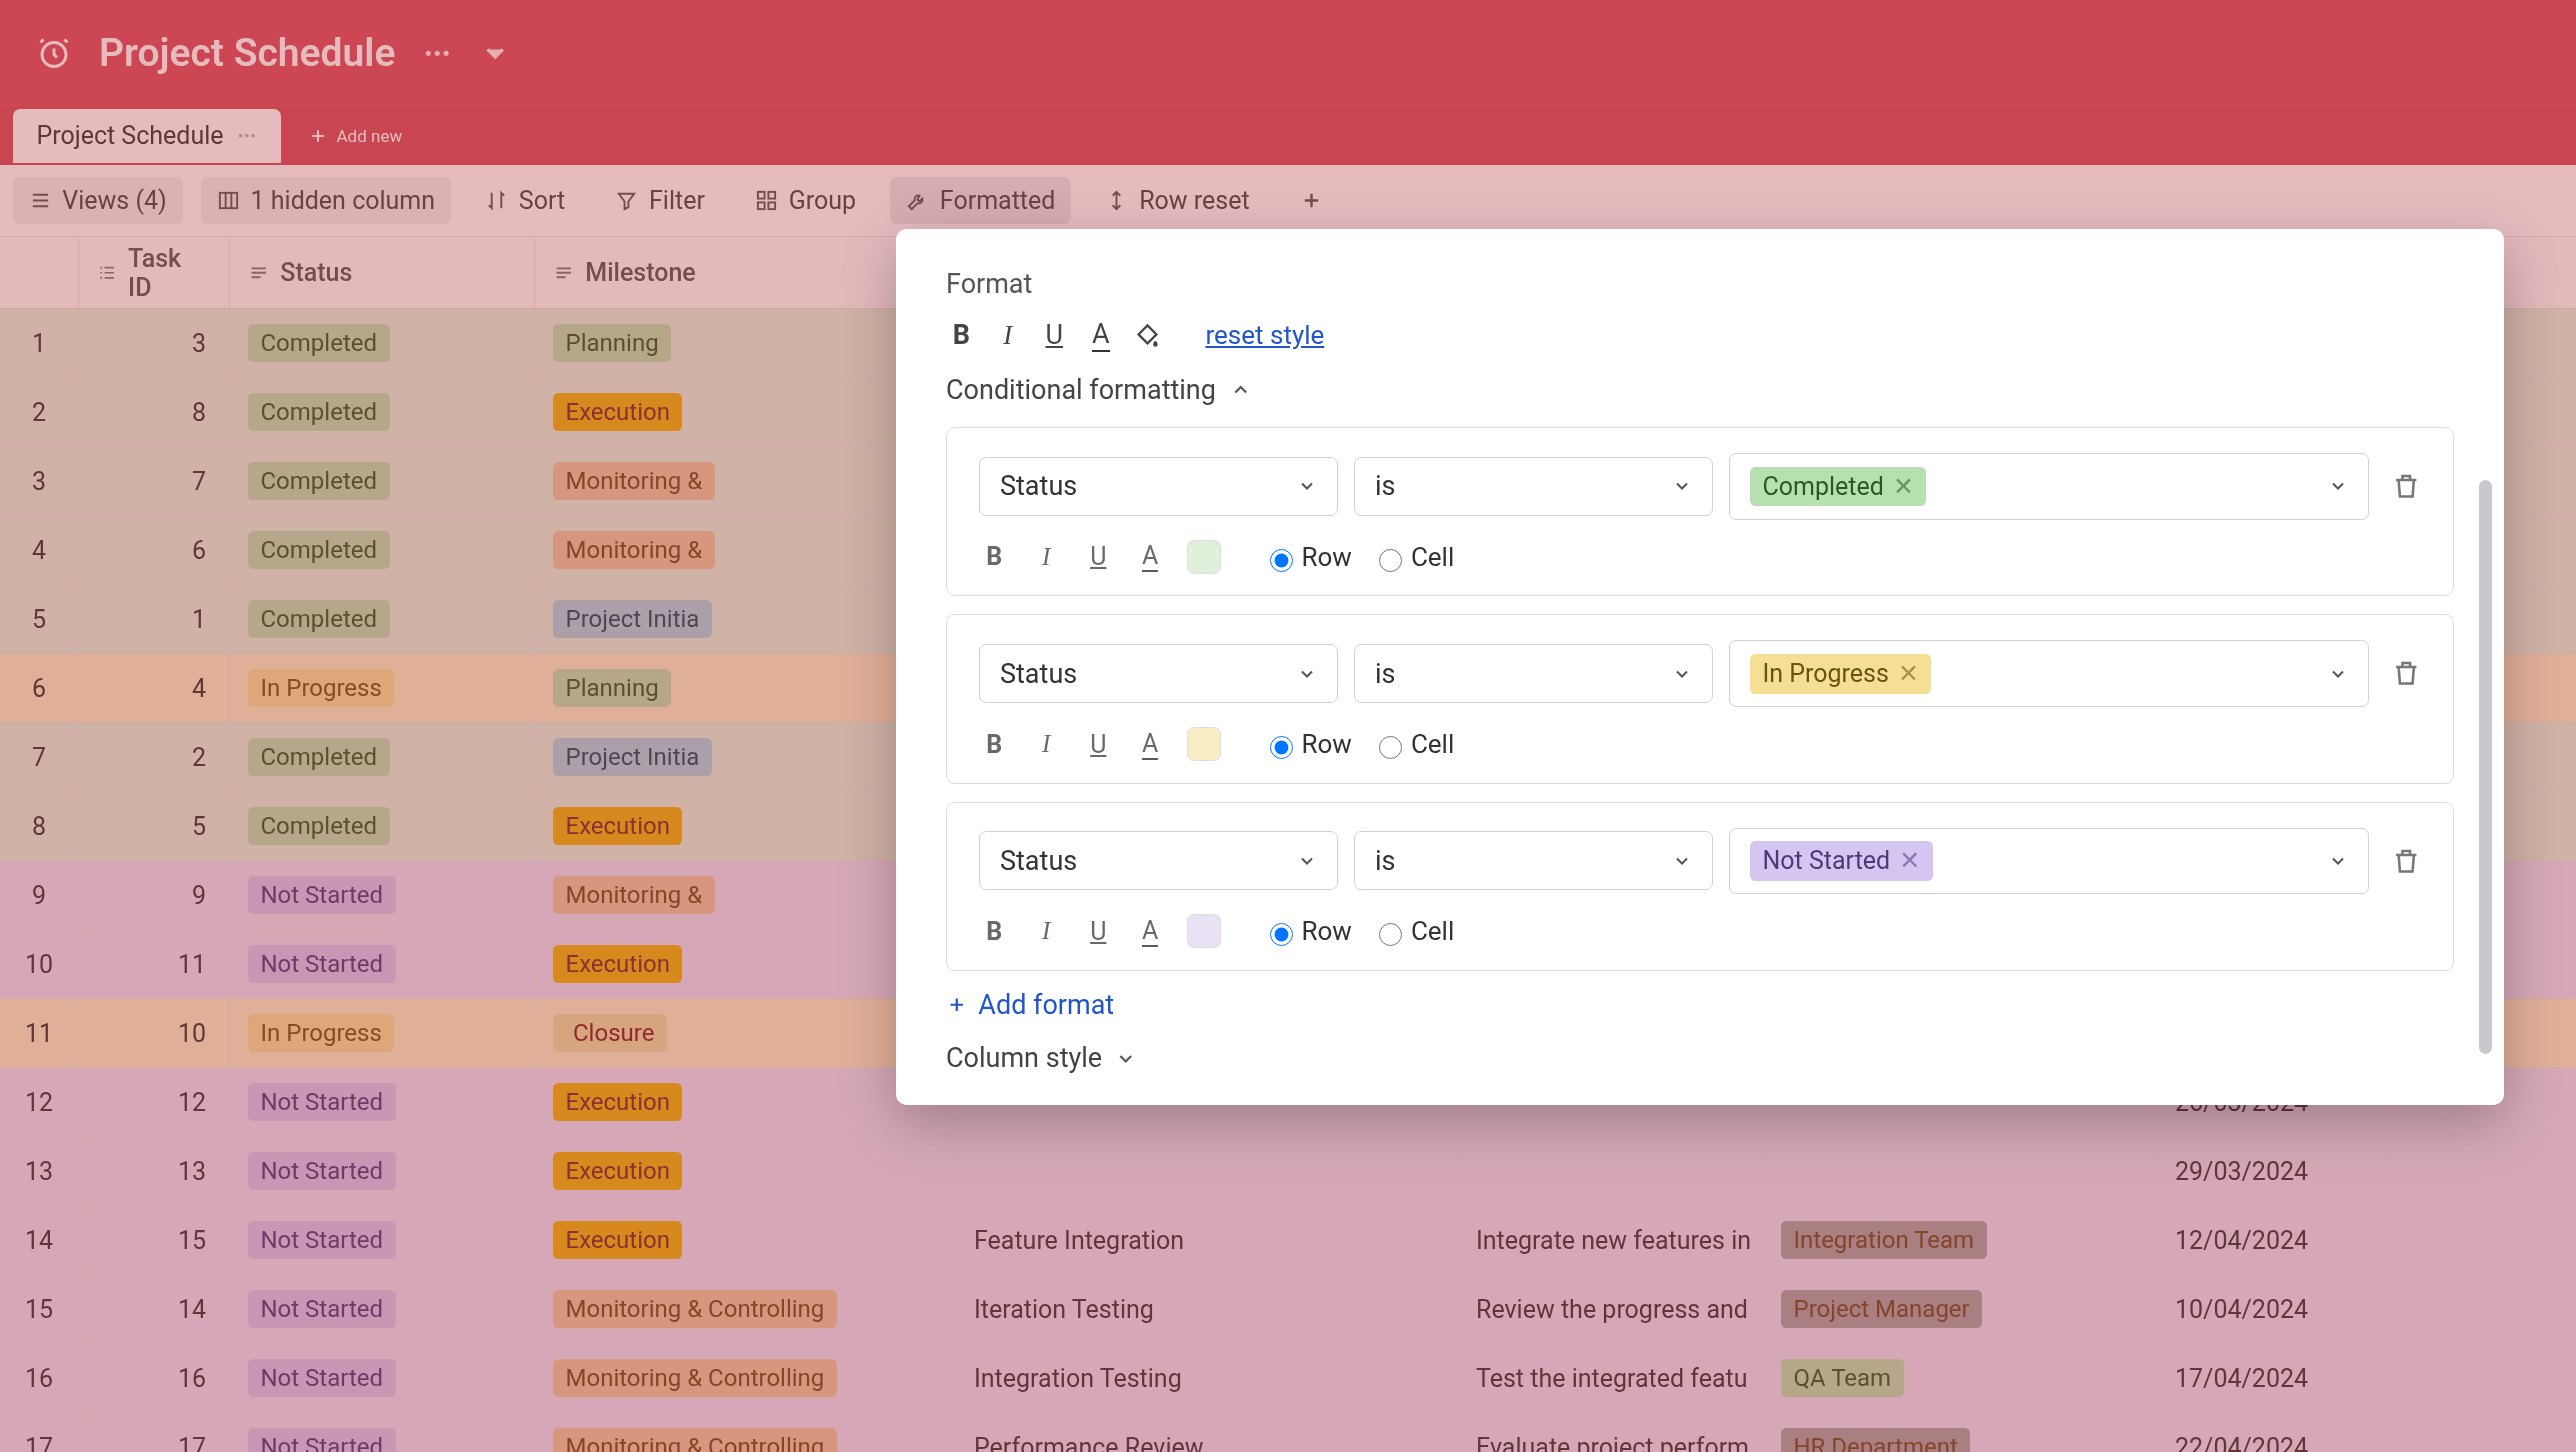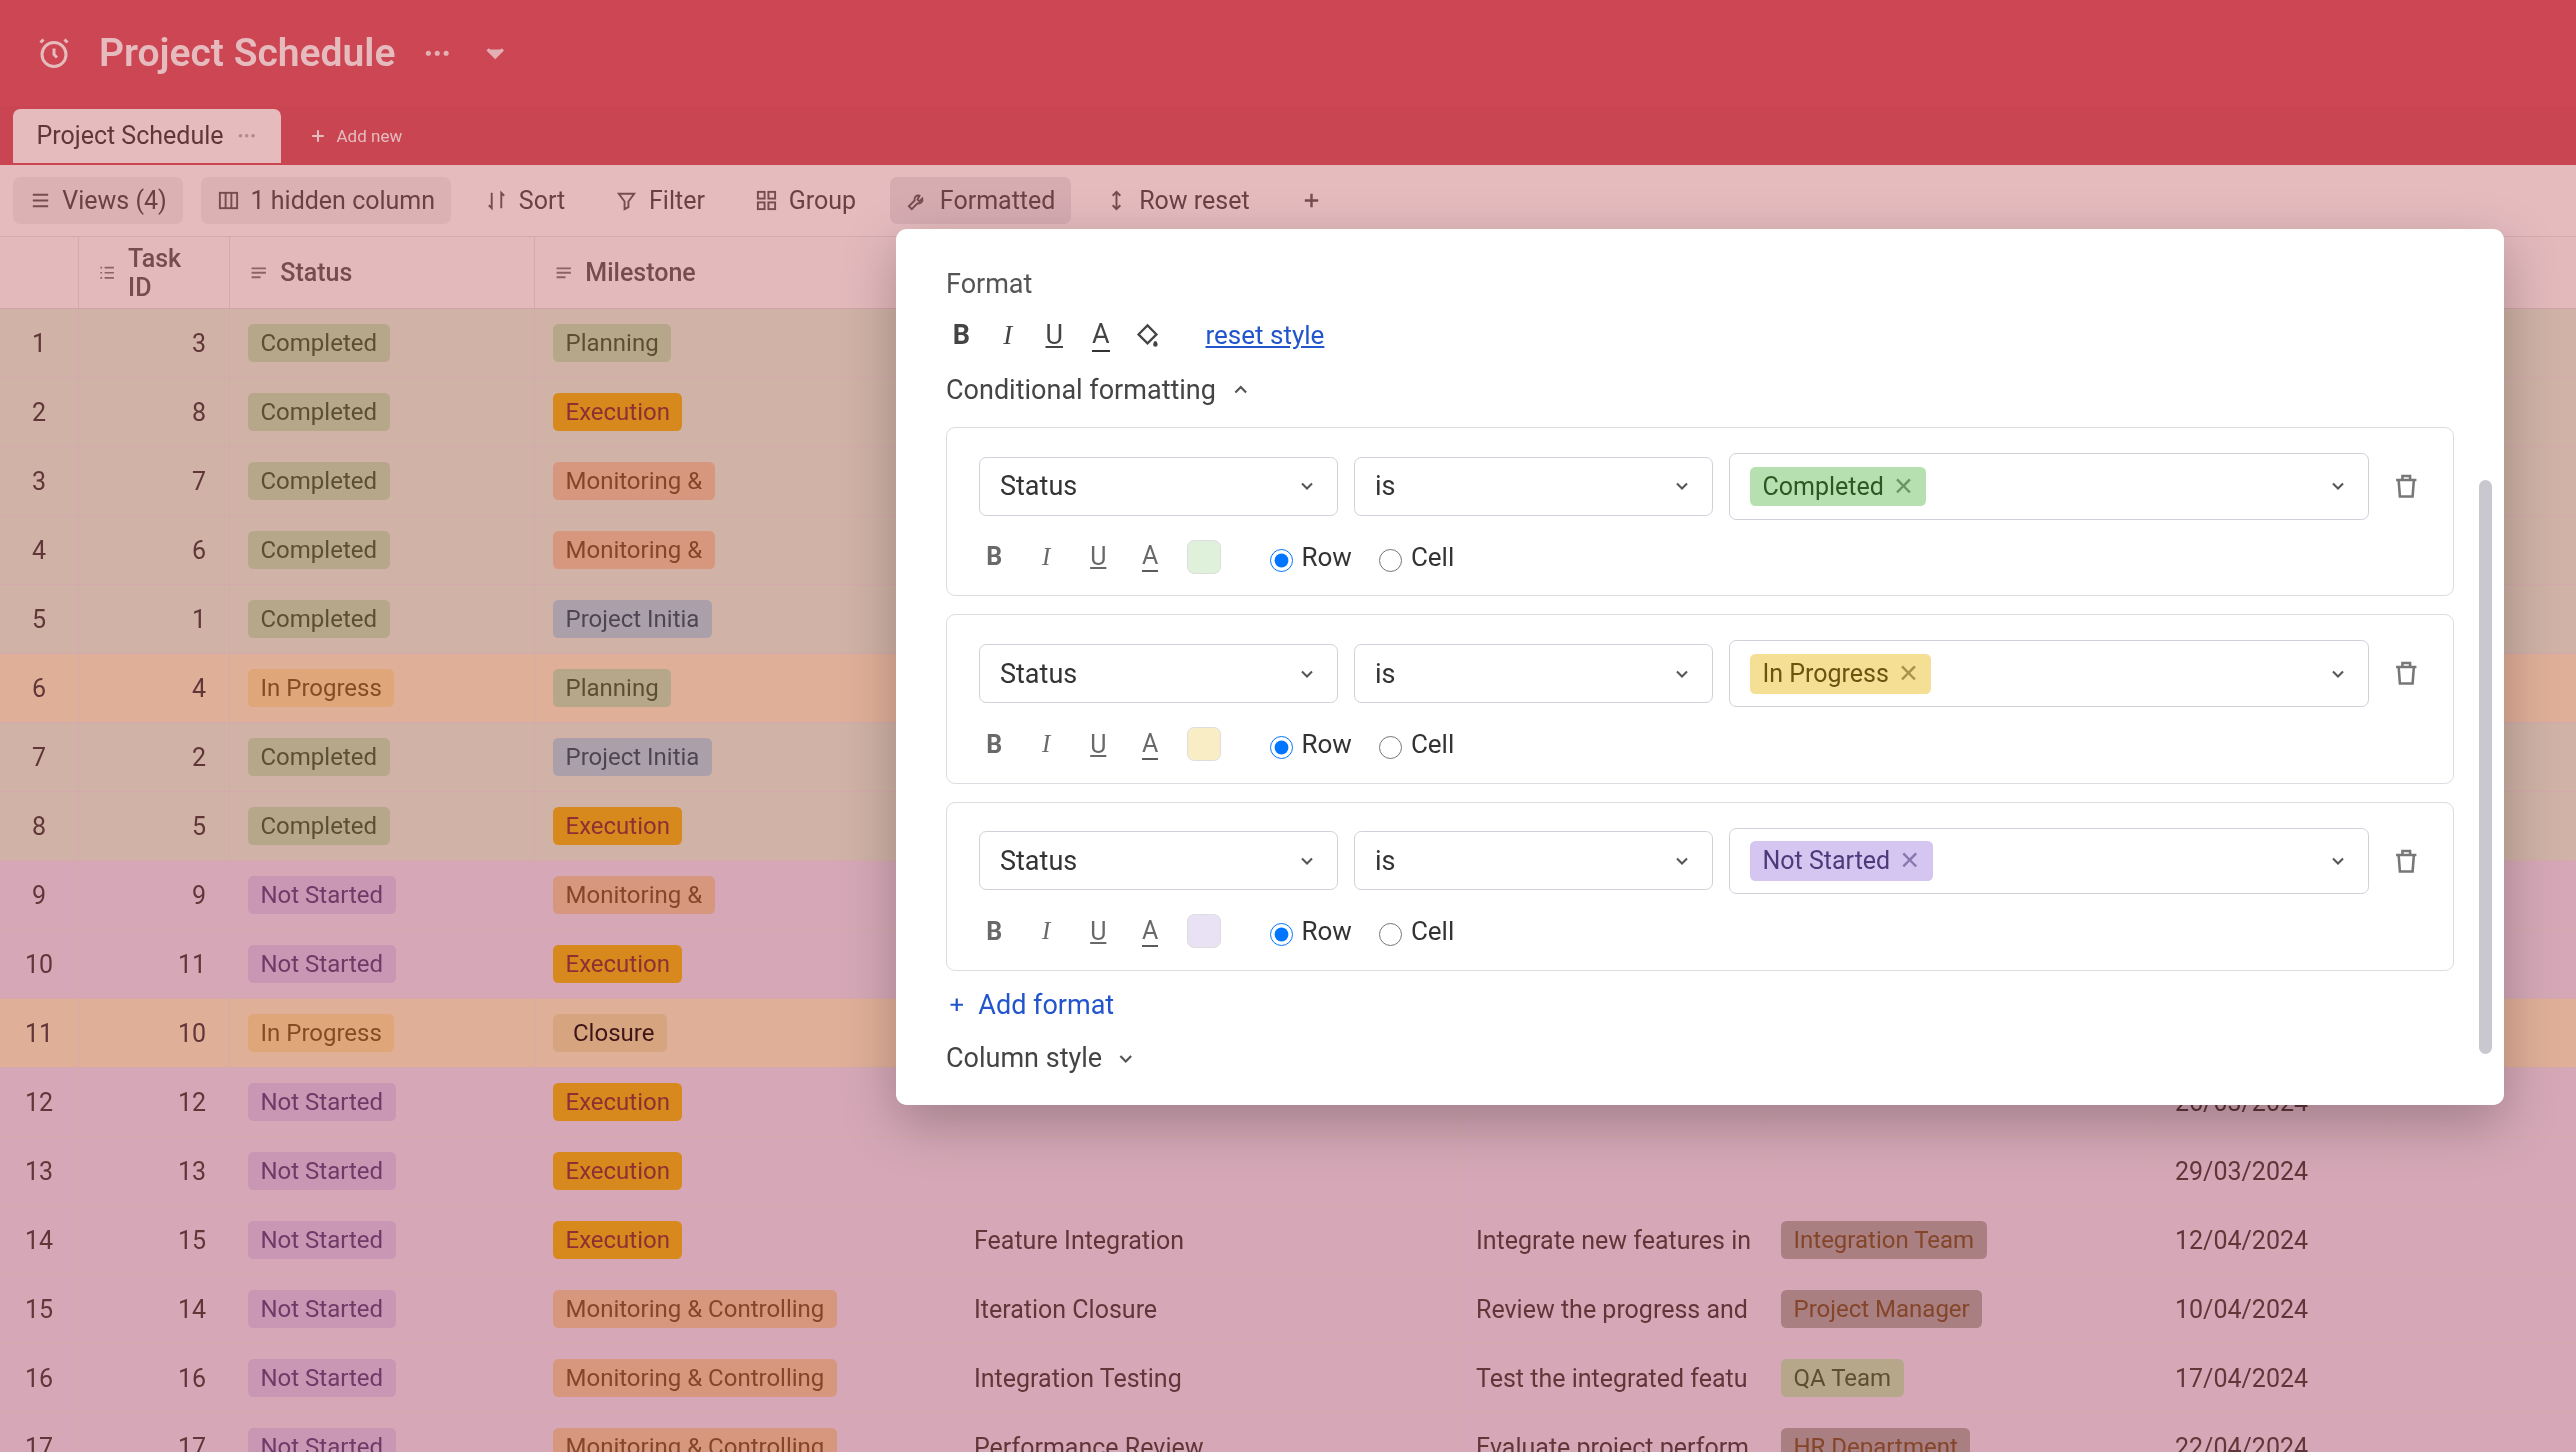--- a/index.html
+++ b/index.html
@@ -45,21 +45,21 @@
 .bg-notstarted { background: #e9e2f5; }
 
 .badge { padding: 5.4px 12.5px; border-radius: 5.4px; font-size: 24px; }
 .b-completed { background:#b7e0b0; color:#2a5a22; }
 .b-inprog { background:#f5df95; color:#6a5510; }
 .b-notstart { background:#d4c6f0; color:#4a3a7a; }
 .b-planning { background:#b7e0b0; color:#2a5a22; }
 .b-exec { background:#eab308; color:#7a2a2a; }
 .b-mon { background:#eac89e; color:#6a4a1a; }
 .b-init { background:#a6d6e0; color:#1a4a5a; }
-.b-closure { background:#e8dc9e; color:#000000;padding-left:20px; }
+.b-closure { background:#e8dc9e; color:#7f1d1d;padding-left:20px; }
 .b-assn-org { background:#a3a3a3; color:#6a4a1a; }
 .b-assn-grn { background:#b7e0b0; color:#2a5a22; }
 
 .panel { position:absolute; top: 229px; left: 896px; width: 1608px; background:#fff; border-radius: 10.8px; box-shadow: 0 18px 54px rgba(0,0,0,.25); padding: 39px 50px 30.5px 50px; z-index: 10; }
 .panel h2 { font-size: 27px; font-weight: 400; color:#555; margin-bottom: 20px; }
 .fmt-row { display:flex; align-items:center; gap: 16px; margin-bottom: 23px; }
 .fmt-icn { width: 30.5px; height: 30.5px; display:flex; align-items:center; justify-content:center; color:#444; }
 .reset-lnk { color:#2255cc; text-decoration: underline; font-size: 26px; margin-left: 27px; }
 .sect-hdr { display:flex; align-items:center; gap: 14.3px; font-size: 27px; color:#444; margin-bottom: 21.5px; }
 
@@ -417,21 +417,21 @@
       </div>
       <div class="grid-row bg-notstarted">
         <div class="c c-num">15</div>
         <div class="c c-hdr0">14</div>
         <div class="c c-status">
           <span class="badge b-notstart">Not Started</span>
         </div>
         <div class="c c-mile">
           <span class="badge b-mon">Monitoring &amp; Controlling</span>
         </div>
-        <div class="c c-taskname">Iteration Closure</div>
+        <div class="c c-taskname">Iteration Testing</div>
         <div class="c c-desc">Review the progress and</div>
         <div class="c c-assigned">
           <span class="badge b-assn-org">Project Manager</span>
         </div>
         <div class="c c-start">10/04/2024</div>
       </div>
       <div class="grid-row bg-notstarted">
         <div class="c c-num">16</div>
         <div class="c c-hdr0">16</div>
         <div class="c c-status">

